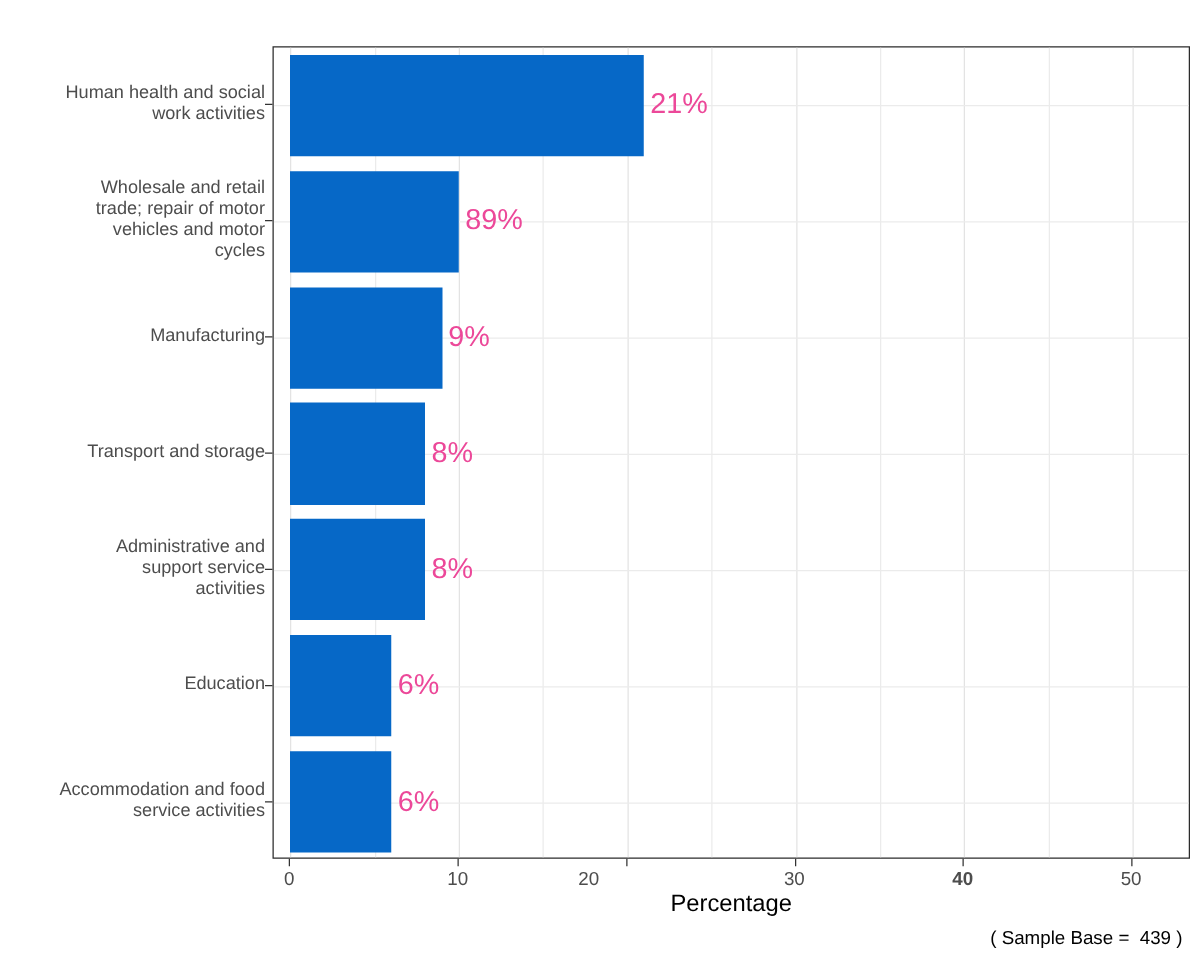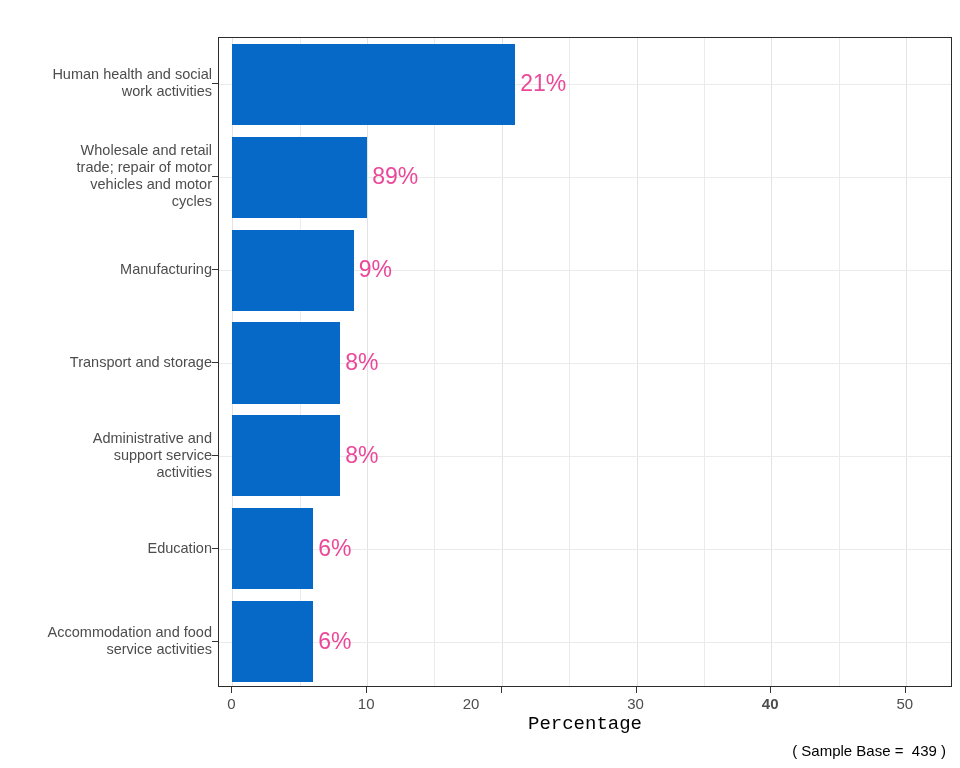--- a/index.html
+++ b/index.html
@@ -104,21 +104,21 @@
     font-family: "Liberation Sans", sans-serif;
   }
   #x-axis-title {
     position: absolute;
     top: 713px;
     left: 218px;
     width: 734px;
     text-align: center;
     font-size: 19px;
     color: #000000;
-    font-family: Liberation Mono, monospace;
+    font-family: Liberation Sans, sans-serif;
   }
   #sample-base {
     position: absolute;
     top: 742px;
     right: 14px;
     font-size: 15px;
     color: #000000;
     white-space: pre;
     font-family: "Liberation Sans", sans-serif;
   }

